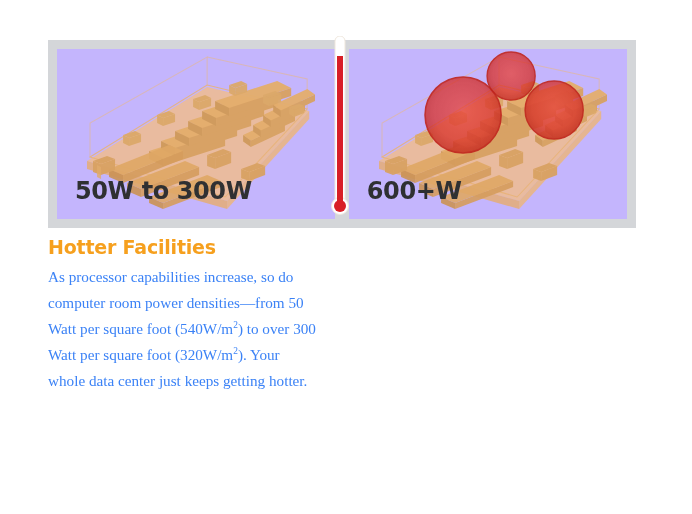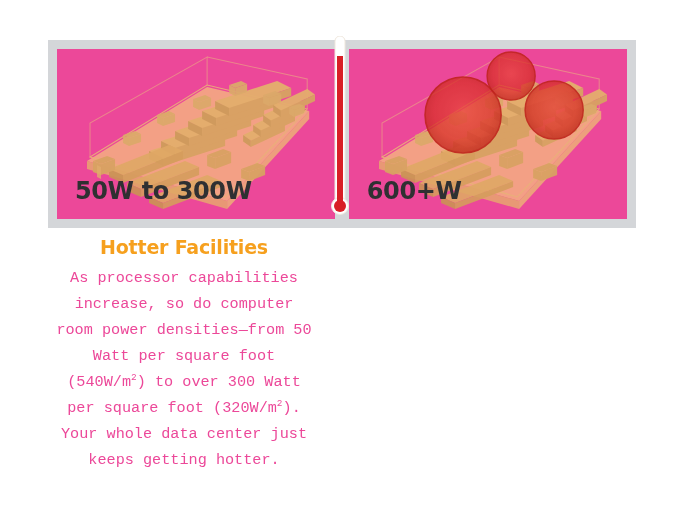--- a/index.html
+++ b/index.html
@@ -25,21 +25,21 @@
     background: #d4d6d9;
     box-sizing: border-box;
     padding: 9px 9px 9px 9px;
     display: flex;
     gap: 0;
   }
   .panel {
     position: relative;
     height: 100%;
     overflow: hidden;
-    background: #ec4899;
+    background: #c4b5fd;
     padding-left: 8px;
   }
   .panel-left  { width: 278px; }
   .panel-gap   { width: 14px; background: #d4d6d9; }
   .panel-right { width: 278px; text-align: right; }
 
   
   .room {
     position: absolute;
     left: 0; top: 0;
@@ -72,37 +72,36 @@
   .thermometer svg { display: block; }
 
   
   .columns {
     position: absolute;
     left: 48px;
     top: 236px;
     width: 600px;
     display: flex;
     gap: 55px;
-    text-align: center;
   }
   .col { width: 272px; }
   .col-heading {
     margin: 0 0 6px 0;
     font-family: "DejaVu Sans", sans-serif;
     font-weight: bold;
     font-size: 19px;
     letter-spacing: -0.2px;
     color: #f6a01e;
   }
   .col-body {
-    margin: 7px;
-    font-family: Liberation Mono, monospace;
+    margin: 0;
+    font-family: Liberation Serif, serif;
     font-size: 15.2px;
     line-height: 26px;
-    color: #ec4899;
+    color: #3b82f6;
   }
   .col-body sup {
     font-size: 0.62em;
     vertical-align: super;
     line-height: 0;
   }
 </style>
 </head>
 <body>
 

